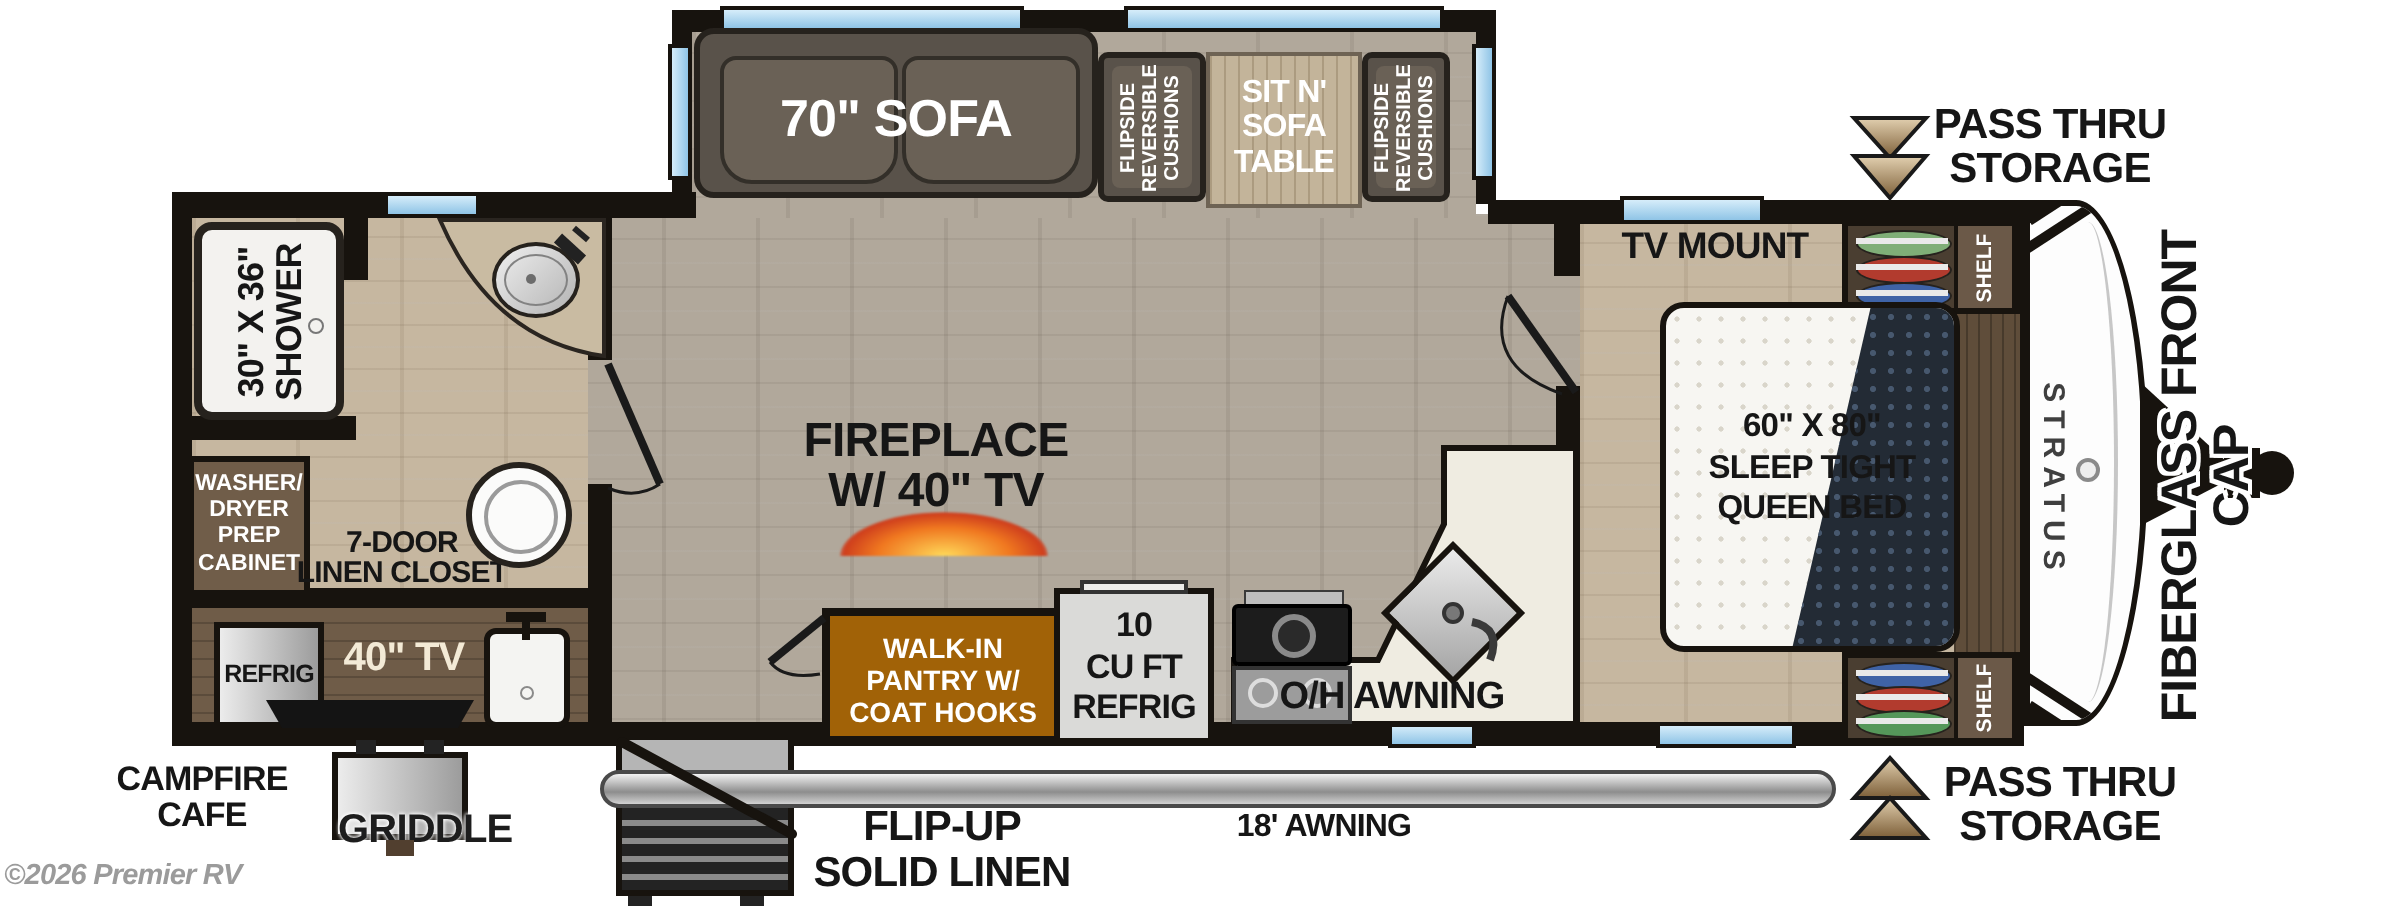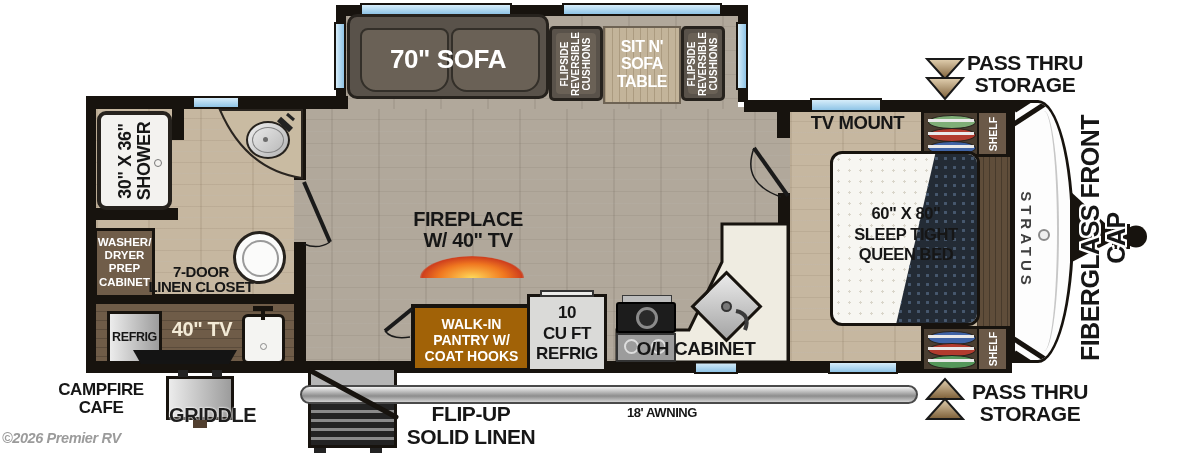--- a/index.html
+++ b/index.html
@@ -124,21 +124,21 @@
         <div>CABINET</div>
     </div>
   </div>
   <div class="lbl" style="left:137px;top:264px;width:128px;font-size:15px;">
     <div>7-DOOR</div>
       <div>LINEN CLOSET</div>
   </div>
   <div class="box" style="left:233px;top:231px;width:53px;height:53px;background:#fbfbfa;border:3px solid #26221d;border-radius:50%;"></div>
   <div class="box" style="left:242px;top:240px;width:37px;height:37px;border:2px solid #9a9a9a;border-radius:50%;"></div>
 
-  <div class="lbl" style="left:397px;top:209px;width:142px;font-size:20px;">
+  <div class="lbl" style="left:397px;top:209px;width:142px;font-size:24px;">
     <div>FIREPLACE</div>
       <div>W/ 40" TV</div>
   </div>
   <div class="box" style="left:420px;top:256px;width:104px;height:22px;border-radius:50% 50% 0 0 / 100% 100% 0 0;background:radial-gradient(ellipse at 50% 100%, #ffd95a 0%, #f07820 45%, #cf3f1d 68%, rgba(207,63,29,0) 74%);filter:blur(0.6px);"></div>
   <div class="box brownbox" style="left:411px;top:304px;width:121px;height:68px;">
     <div class="lbl wlbl" style="left:0;top:8px;width:113px;font-size:14px;line-height:1.15;letter-spacing:0;">
       <div>WALK-IN</div>
         <div>PANTRY W/</div>
         <div>COAT HOOKS</div>
     </div>
@@ -155,21 +155,21 @@
   <div class="box" style="left:622px;top:295px;width:50px;height:8px;background:#bdbdbd;border:1px solid #3a3a3a;"></div>
   <div class="box" style="left:616px;top:302px;width:60px;height:31px;background:#1c1c1c;border:2px solid #000;border-radius:3px;">
     <div class="box" style="left:18px;top:3px;width:22px;height:22px;border:3px solid #8a8a8a;border-radius:50%;background:#2a2a2a;"></div>
   </div>
   <div class="box" style="left:616px;top:333px;width:60px;height:29px;background:#9c9c9c;border:2px solid #333;">
     <div class="box" style="left:6px;top:4px;width:15px;height:15px;border:2px solid #ddd;border-radius:50%;"></div>
     <div class="box" style="left:33px;top:4px;width:15px;height:15px;border:2px solid #ddd;border-radius:50%;"></div>
   </div>
   <div class="box" style="left:701px;top:281px;width:51px;height:51px;background:linear-gradient(135deg,#eaeaea,#a5a5a5);border:3px solid #17130e;transform:rotate(45deg);"></div>
   <div class="box" style="left:721px;top:301px;width:11px;height:11px;background:#787878;border:2px solid #333;border-radius:50%;"></div>
-  <div class="lbl" style="left:617px;top:339px;width:158px;font-size:19px;">O/H CABINET</div>
+  <div class="lbl" style="left:617px;top:339px;width:158px;font-size:19px;">O/H AWNING</div>
 
   <div class="lbl" style="left:795px;top:113px;width:125px;font-size:18.5px;">TV MOUNT</div>
 
   <div class="box" style="left:921px;top:110px;width:88px;height:47px;border:3px solid #17130e;background:#4a3e31;">
     <div class="box" style="left:0;top:0;width:53px;height:41px;">
       <div class="hangrod"></div>
       <div class="hang" style="top:2px;background:#7fae77;"></div>
         <div class="hangbar" style="top:6px;"></div>
       <div class="hang" style="top:15px;background:#b23b2e;"></div>
         <div class="hangbar" style="top:19px;"></div>
@@ -250,21 +250,21 @@
       <div>STORAGE</div>
   </div>
   <div class="lbl" style="left:36px;top:381px;width:130px;font-size:17px;line-height:1.05;">
     <div>CAMPFIRE</div>
       <div>CAFE</div>
   </div>
   <div class="lbl" style="left:392px;top:402px;width:158px;font-size:21px;line-height:1.1;">
     <div>FLIP-UP</div>
       <div>SOLID LINEN</div>
   </div>
-  <div class="lbl" style="left:592px;top:406px;width:140px;font-size:13px;">18' AWNING</div>
+  <div class="lbl" style="left:592px;top:406px;width:140px;font-size:16px;">18' AWNING</div>
   <div class="lbl" style="left:2px;top:431px;width:170px;font-size:14.5px;color:#9b9b9b;font-style:italic;text-align:left;">©2026 Premier RV</div>
 
   <svg width="1200" height="453" style="position:absolute;left:0;top:0;">
     <defs>
       <linearGradient id="tan" x1="0" y1="0" x2="0" y2="1">
         <stop offset="0" stop-color="#e2d0b0"></stop>
           <stop offset="1" stop-color="#7d5f38"></stop>
       </linearGradient>
     </defs>
 

